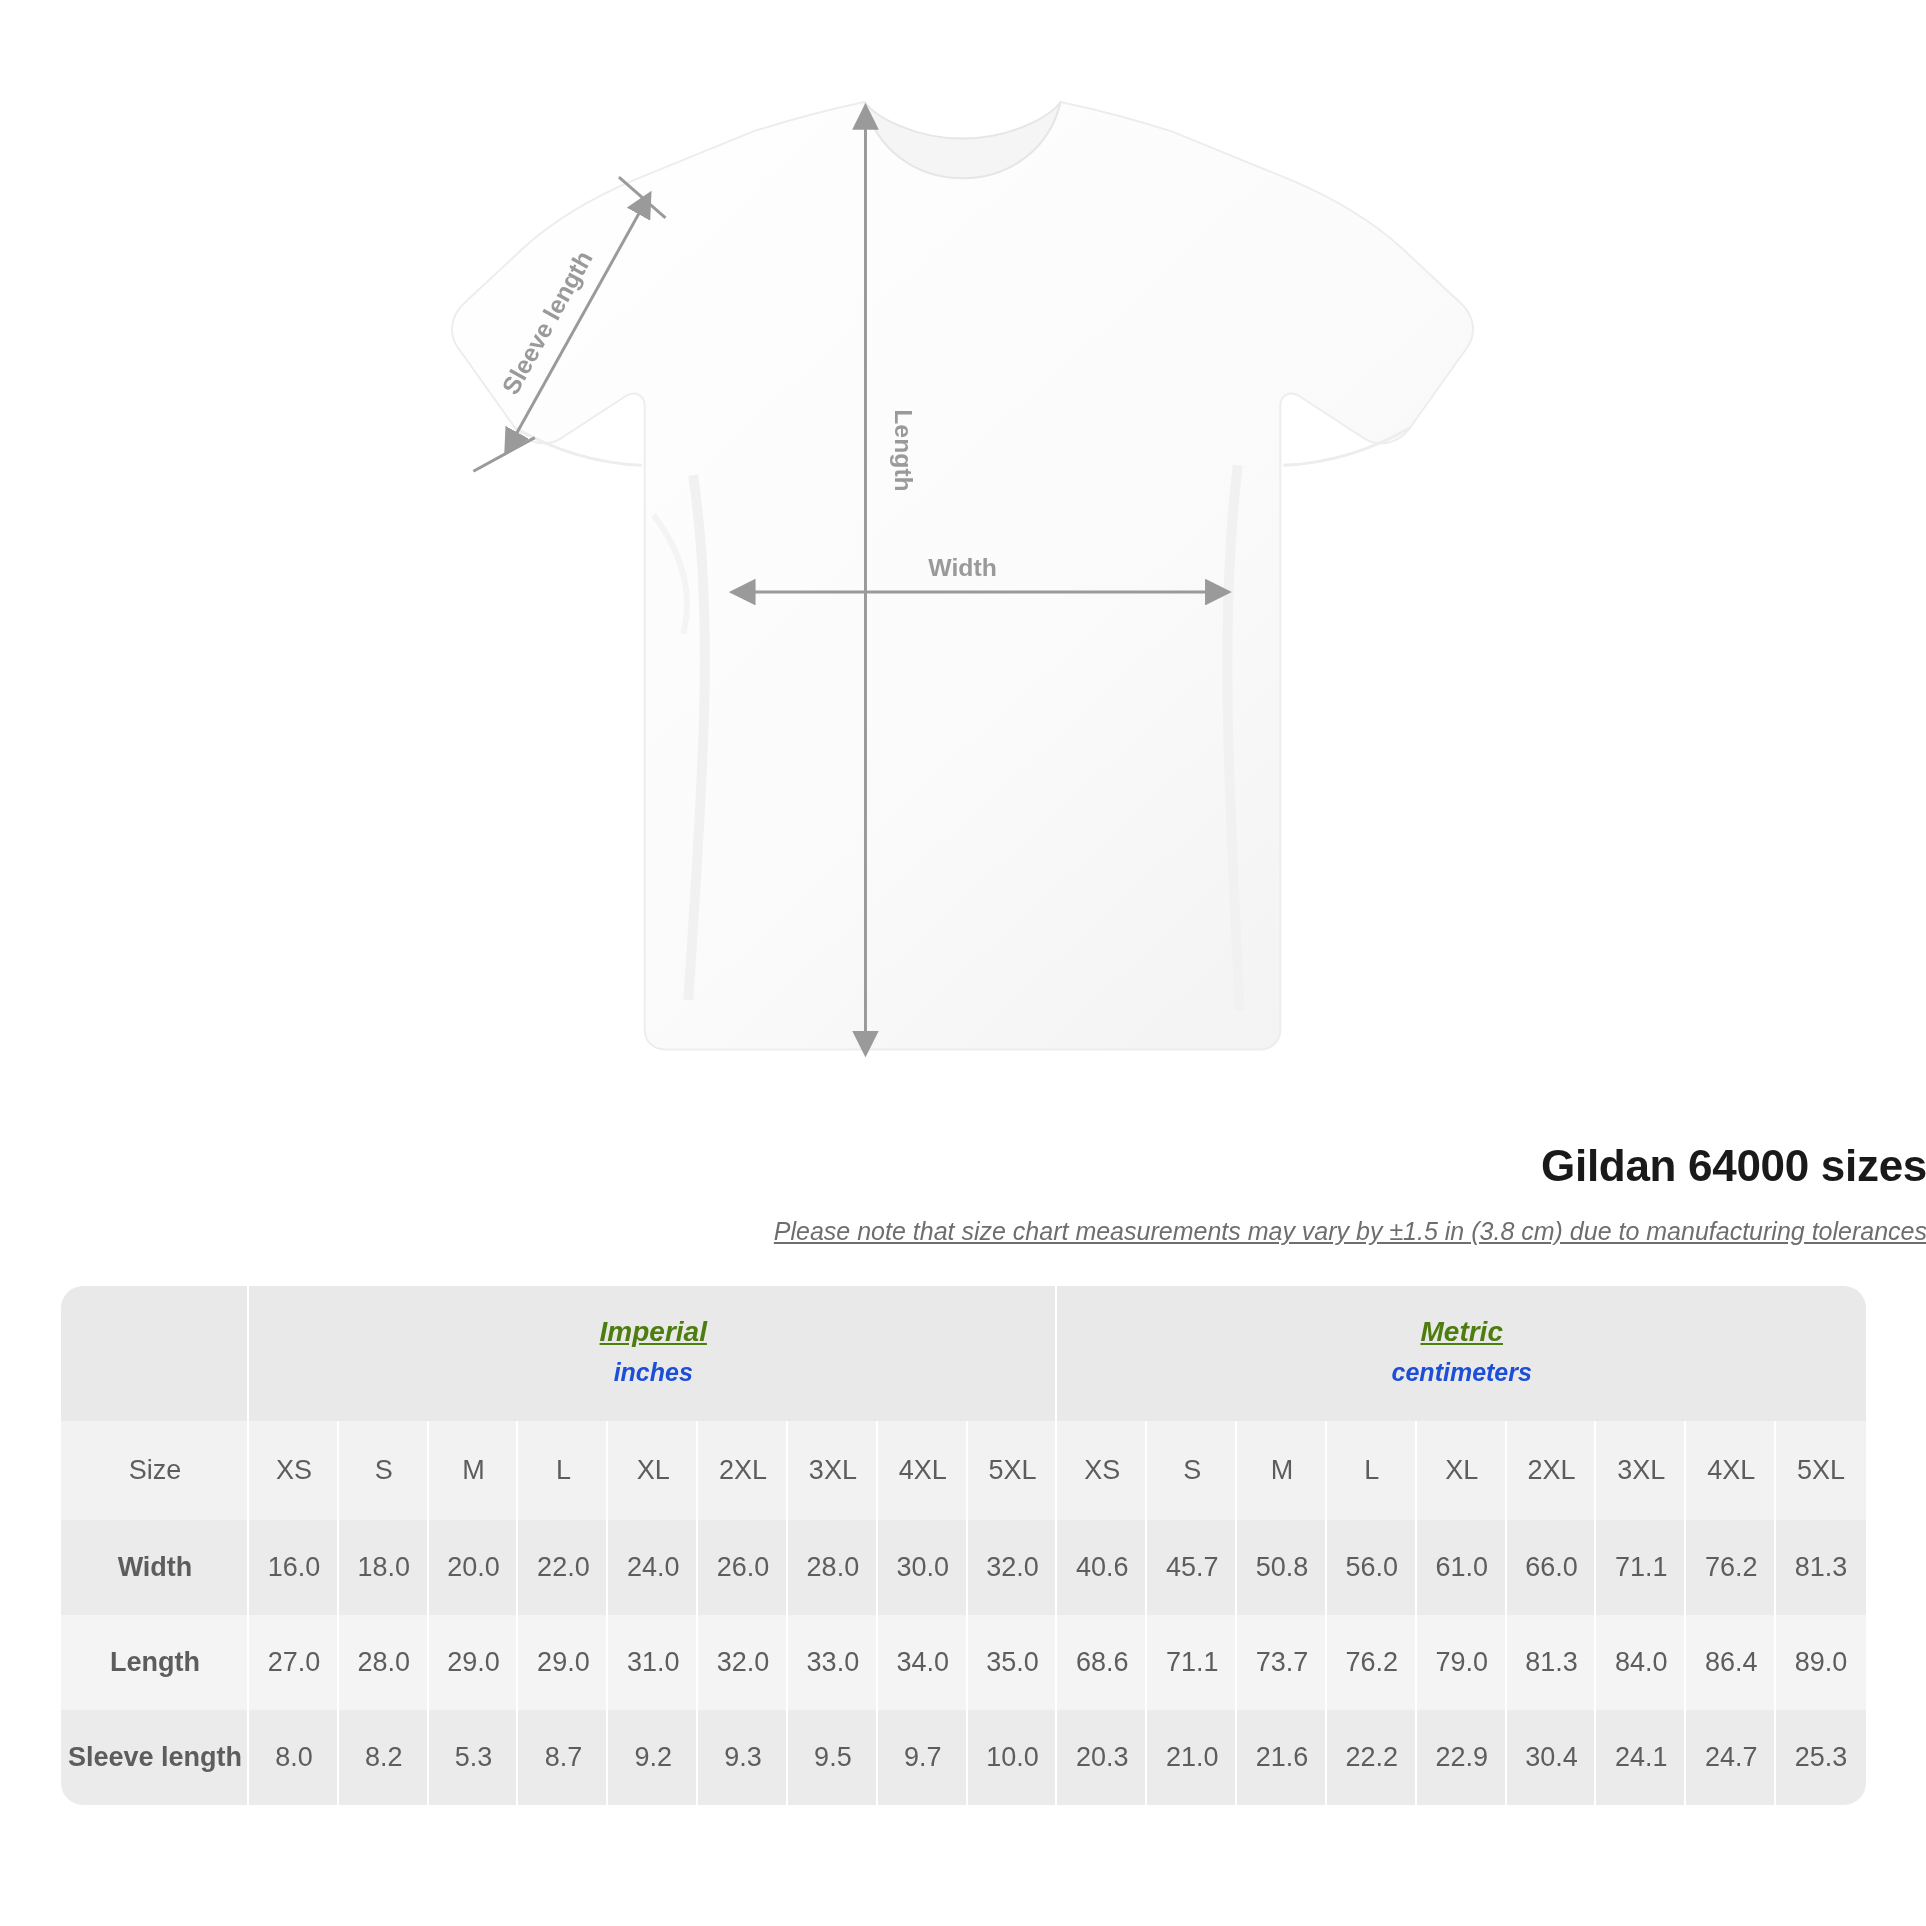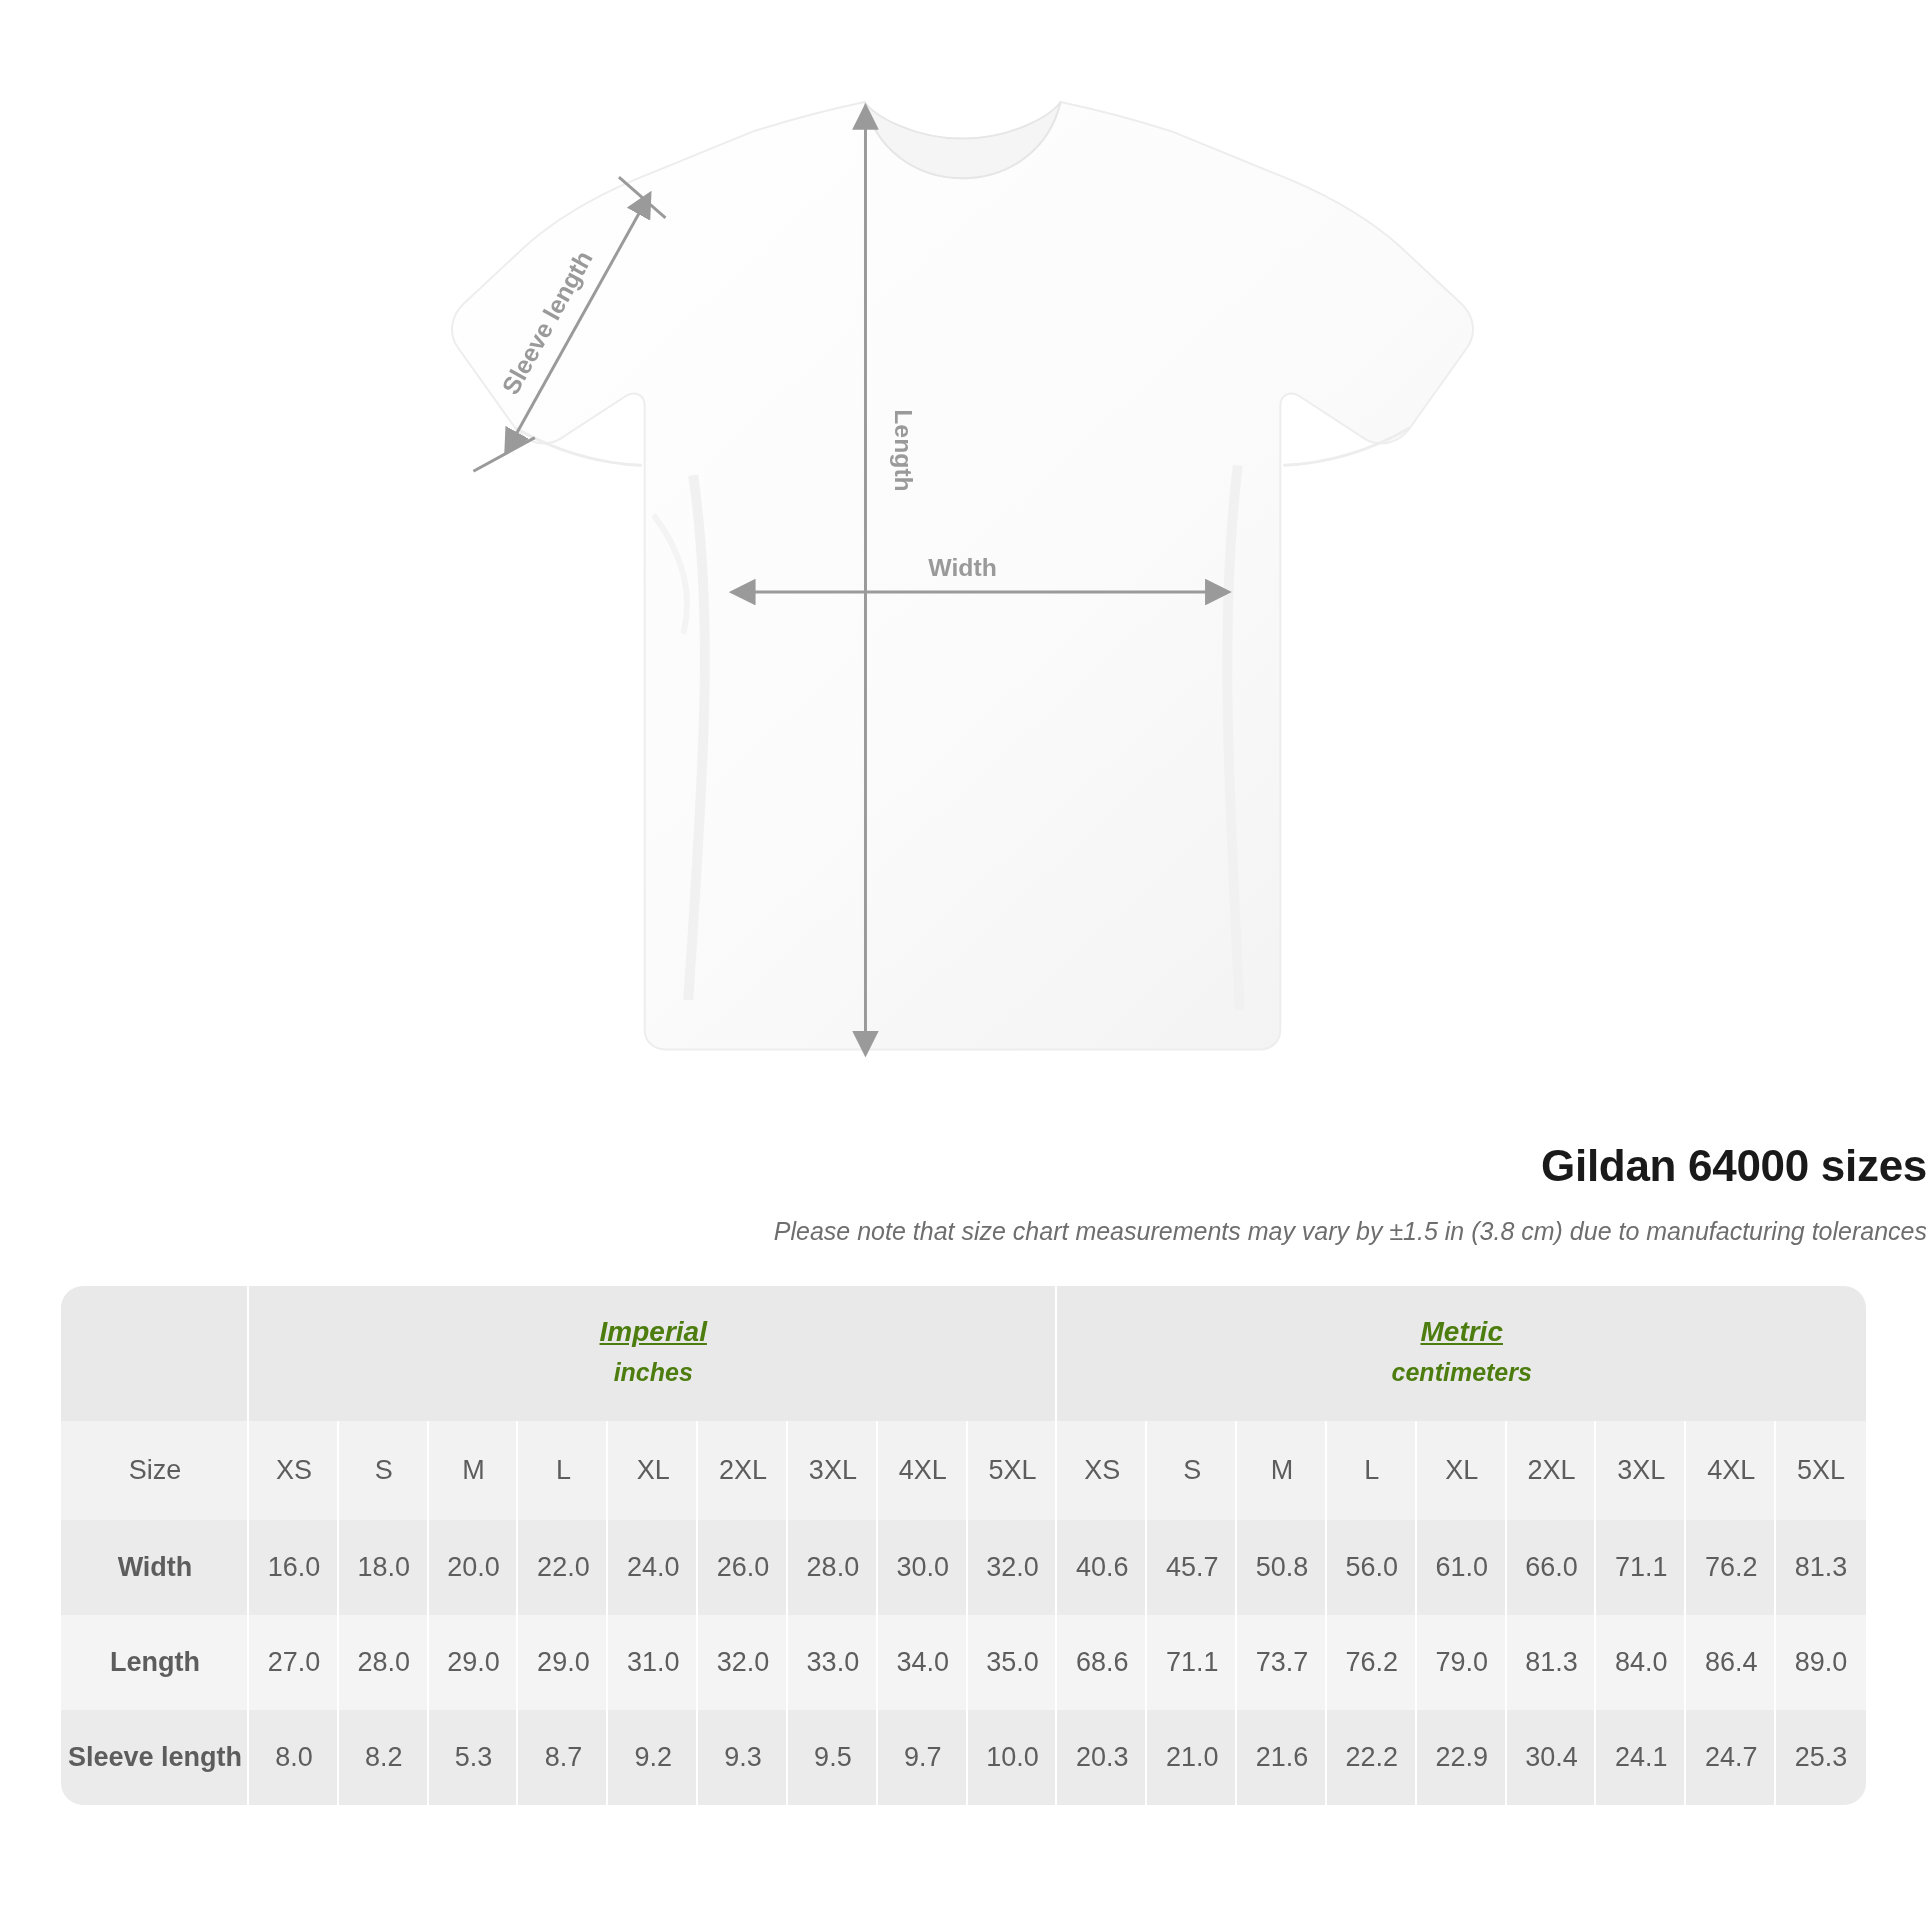--- a/index.html
+++ b/index.html
@@ -48,20 +48,21 @@
     font-size: 44px;
     font-weight: bold;
     color: #1a1a1a;
     letter-spacing: -0.3px;
   }
   .chart-note {
     margin-top: 26px;
     font-size: 25px;
     font-style: italic;
     color: #6e6e6e;
+    text-decoration: underline;
   }
 
   
   .table-wrap {
     margin: 40px 61px 0 61px;
     border-radius: 22px;
     overflow: hidden;
   }
   table.size-table {
     width: 100%;
@@ -84,21 +85,21 @@
     font-size: 28px;
     font-weight: bold;
     font-style: italic;
     color: #4d7c0f;
     display: block;
     text-decoration: underline;
   }
   .unit-sub {
     font-size: 25px;
     font-style: italic;
-    color: #4d7c0f;
+    color: #1d4ed8;
     display: block;
     margin-top: 10px;
   }
   .unit-row th.blank {
     background: #e9e9e9;
   }
 
   .header-row th {
     background: #f2f2f2;
     padding: 34px 0;

